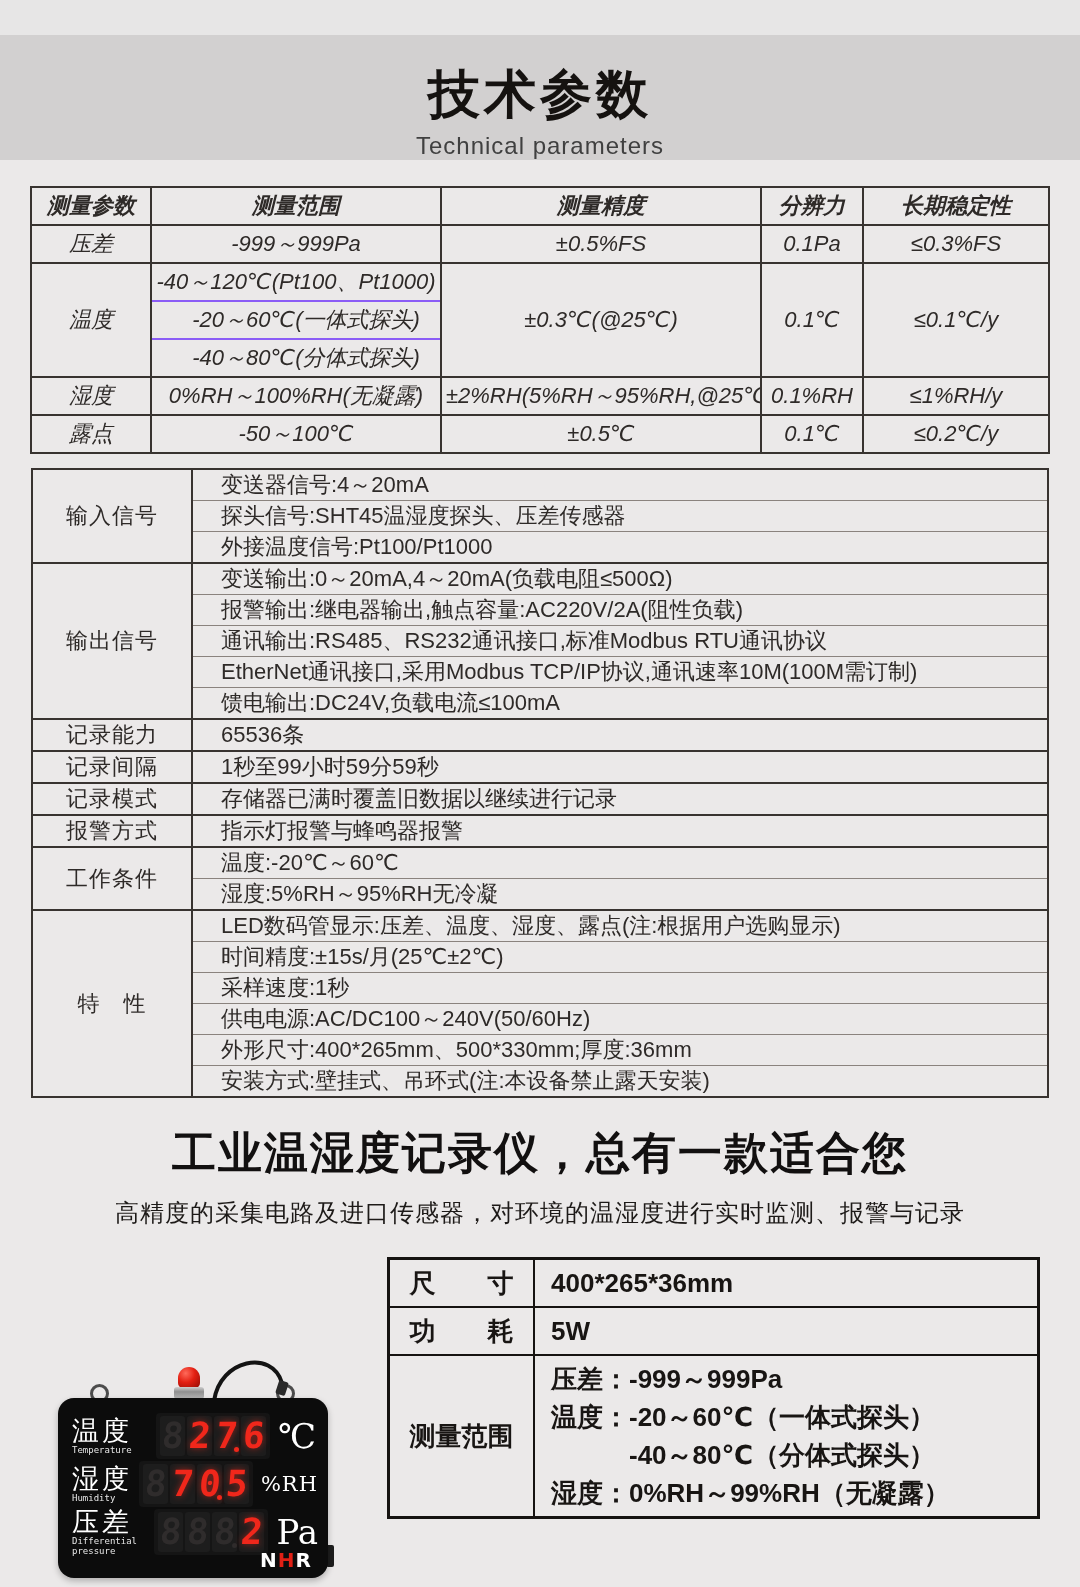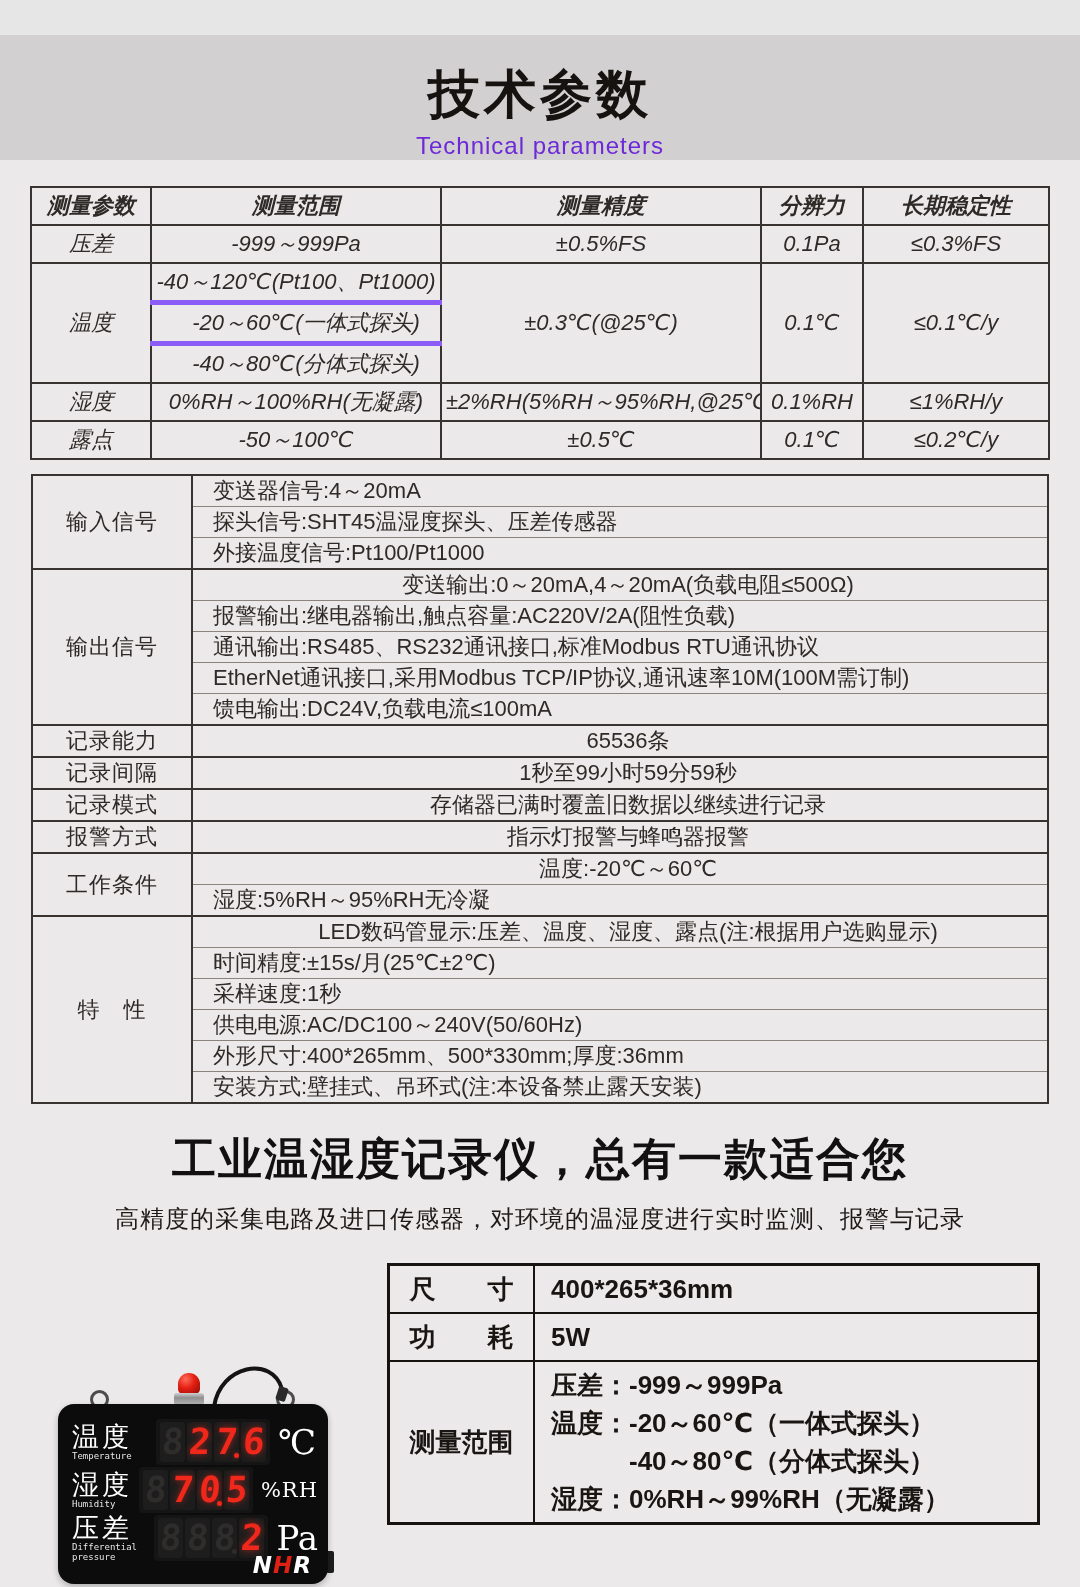--- a/index.html
+++ b/index.html
@@ -5,44 +5,44 @@
   html,body{margin:0;padding:0;}
   body{
     width:1080px;height:1587px;overflow:hidden;position:relative;
     background:#ebe9e9;
     font-family:"Liberation Sans","DejaVu Sans",sans-serif;
     color:#2e2a28;
   }
   .top-strip{height:35px;background:#e7e6e6;}
   .title-band{height:125px;background:#d2d0d0;text-align:center;}
   .title-band h1{margin:0;padding-top:25px;font-size:52px;letter-spacing:4px;color:#151210;font-weight:700;}
-  .title-band .en-sub{font-size:24px;color:#6d28d9;margin-top:2px;letter-spacing:1px;}
+  .title-band .en-sub{font-size:24px;color:#404040;margin-top:2px;letter-spacing:1px;}
 
   table{border-collapse:collapse;table-layout:fixed;}
   
   .spec-table{width:1018px;margin:26px auto 0 auto;font-size:22px;}
   .spec-table th,.spec-table td{
     border:2px solid #383330;text-align:center;padding:3px 4px;height:26px;
     font-weight:400;white-space:nowrap;overflow:hidden;font-style:italic;
   }
   .spec-table th{font-weight:600;height:30px;}
   .spec-table td.thin{border-bottom:1px solid #6f6965;}
-  .spec-table td.thin2{border-top:5px solid #8b5cf6;padding-left:24px;}
+  .spec-table td.thin2{border-top:2px solid #8b5cf6;padding-left:24px;}
 
   
   .detail-table{width:1018px;margin:14px auto 0 auto;font-size:22px;}
   .detail-table td{border:0;padding:0 4px;height:27px;white-space:nowrap;overflow:hidden;}
   .detail-table{border:2px solid #383330;}
   .detail-table td.lbl{
     width:150px;border-right:2px solid #383330;text-align:center;letter-spacing:1px;
   }
-  .detail-table td.val{padding-left:20px;text-align:left;white-space:pre;}
+  .detail-table td.val{padding-left:28px;text-align:left;white-space:pre;}
   .detail-table td.val.indent{}
   .detail-table tr td{border-top:1px solid #8a837e;}
-  .detail-table tr.gstart td{border-top:2px solid #383330;text-align:center;}
+  .detail-table tr.gstart td{border-top:2px solid #383330;}
   .detail-table tr.first td{border-top:0;}
 
   
   .promo-title{
     margin:26px 0 0 0;text-align:center;font-size:44px;font-weight:700;color:#121010;letter-spacing:2px;
   }
   .promo-sub{margin:14px 0 0 0;text-align:center;font-size:24px;color:#1d1a18;letter-spacing:1px;}
 
   
   .bottom-section{position:relative;margin-top:28px;height:470px;}
@@ -93,21 +93,21 @@
   }
   .seg.dim{color:#2f2c2c;}
   .seg.lit{color:#f0271b;text-shadow:0 0 7px rgba(255,45,30,.55);}
   .dp{position:absolute;right:0px;bottom:4px;width:5px;height:5px;border-radius:50%;}
   .dp.red{background:#f0271b;box-shadow:0 0 5px rgba(255,45,30,.55);}
   .dp.dim{background:#2f2c2c;}
   .d-unit{flex:1;text-align:left;color:#ffffff;padding-left:8px;
     font-family:"DejaVu Serif","Liberation Serif",serif;}
   .d-unit.big{font-size:34px;}
   .d-unit.small{font-size:21px;letter-spacing:1px;}
-  .brand{position:absolute;right:16px;bottom:6px;font-style:italic;font-weight:700;font-size:23px;
+  .brand{position:absolute;right:16px;bottom:6px;font-weight:700;font-size:20px;
     font-family:"DejaVu Sans","Liberation Sans",sans-serif;letter-spacing:1px;}
   .brand .w{color:#ffffff;} .brand .r{color:#e02015;}
 </style>
 </head>
 <body>
 
 <div class="top-strip"></div>
 
 <header class="title-band">
   <h1>技术参数</h1>

